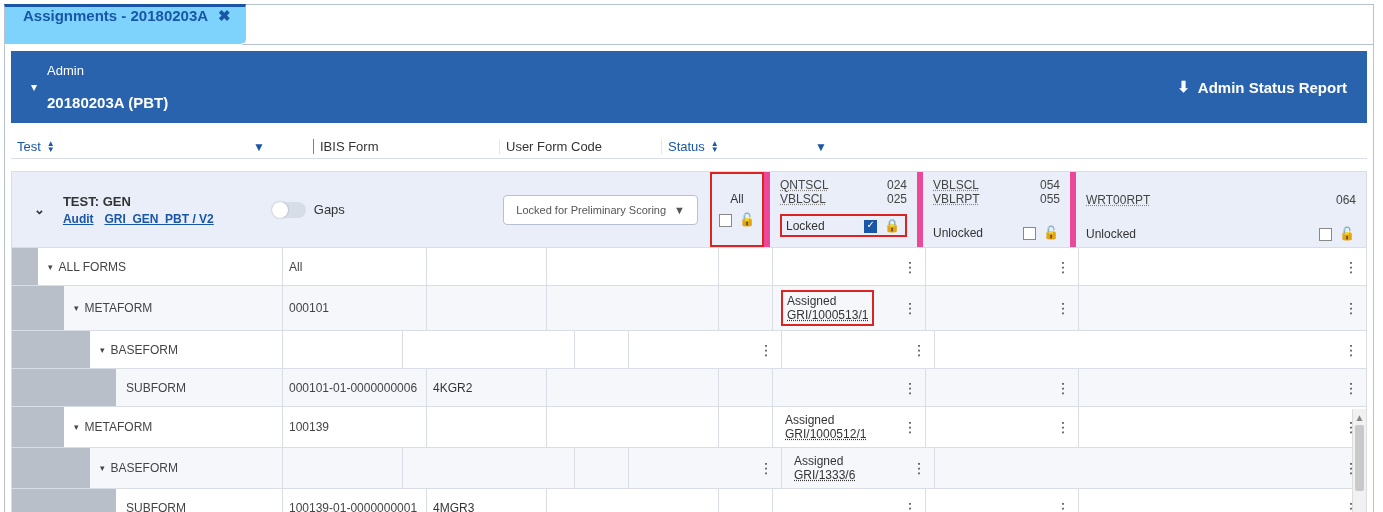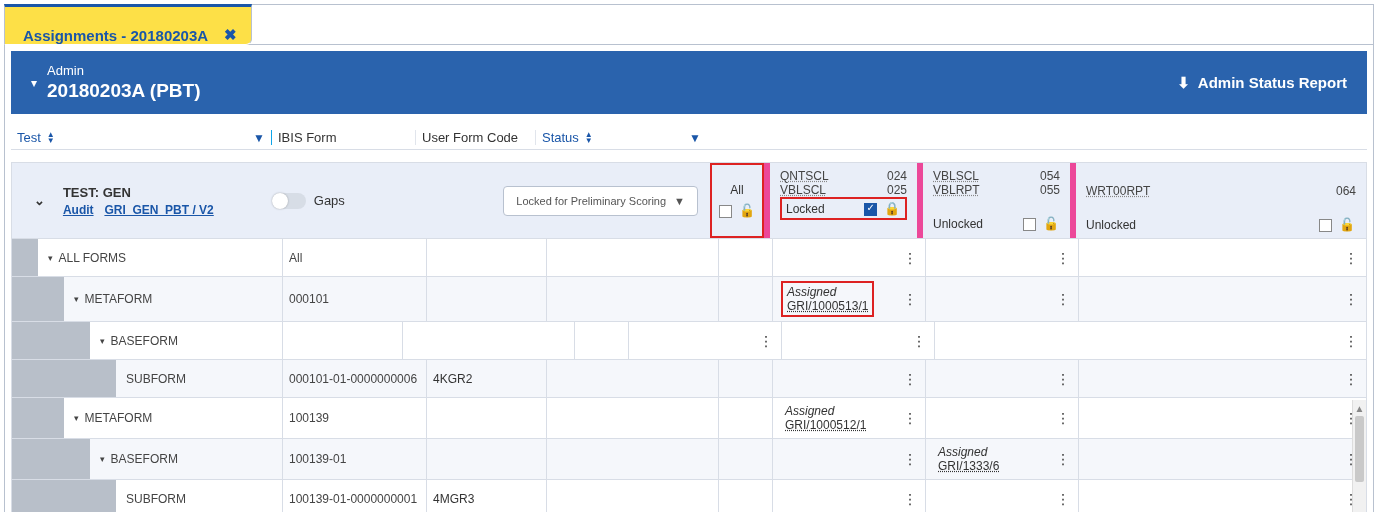--- a/index.html
+++ b/index.html
@@ -1,29 +1,29 @@
 <!DOCTYPE html>
 <html><head>
 <meta charset="utf-8">
 <style>
   * { box-sizing: border-box; margin: 0; padding: 0; }
   body { font-family: Arial, sans-serif; font-size: 13px; color: #333; background: #fff; }
   .frame { border: 1px solid #b8c1cf; margin: 4px; width: 1370px; position: relative; }
   .tab-wrap { position: relative; height: 40px; border-bottom: 1px solid #b8c1cf; }
-  .tab { position: absolute; top: -1px; left: -1px; height: 41px; padding: 0 14px 0 18px; border: 1px solid #b8c1cf; border-top: 3px solid #1a56a8; border-bottom: 1px solid #fff; background: #fde047; display: flex; align-items: flex-end; gap: 16px; border-radius: 0 0 6px 0; }
+  .tab { position: absolute; top: -1px; left: -1px; height: 41px; padding: 0 14px 0 18px; border: 1px solid #b8c1cf; border-top: 3px solid #1a56a8; border-bottom: 1px solid #fff; background: #7dd3fc; display: flex; align-items: flex-start; gap: 10px; border-radius: 0 0 6px 0; }
   .tab-title { color: #1a56a8; font-weight: bold; font-size: 15px; }
   .close-icon { color: #1a56a8; font-weight: bold; font-size: 15px; cursor: pointer; }
 
   .blue-bar { background: #2a63ad; color: #fff; display: flex; align-items: center; justify-content: space-between; padding: 12px 20px; margin: 6px; }
   .bb-left { display: flex; align-items: center; gap: 10px; }
-  .bb-sub { font-weight: bold; margin-top: 2px; font-size: 19px; }
+  .bb-sub { font-weight: bold; margin-top: 16px; font-size: 15px; }
   .chev { font-size: 12px; }
   .status-link { color: #fff; font-weight: bold; display: flex; align-items: center; gap: 8px; font-size: 15px; }
 
-  .cols-row { display: flex; align-items: flex-end; padding: 4px 6px; border-bottom: 1px solid #d8dde6; margin: 12px 6px; }
+  .cols-row { display: flex; align-items: flex-end; padding: 4px 6px; border-bottom: 1px solid #d8dde6; margin: 12px 6px; gap: 42px; }
   .col-test { width: 254px; display: flex; align-items: center; gap: 6px; color: #1a56a8; font-weight: 500; }
   .sort { display: inline-flex; flex-direction: column; line-height: 6px; font-size: 8px; }
   .sort .up { color: #1a56a8; }
   .sort .down { color: #1a56a8; }
   .col-ibis { width: 144px; border-left: 1px solid #0ea5e9; padding-left: 6px; }
   .col-ufc { width: 120px; border-left: 1px solid #e1e5ec; padding-left: 6px; }
   .col-status { width: 172px; border-left: 1px solid #e1e5ec; padding-left: 6px; display:flex; align-items:center; gap:6px; color:#1a56a8; }
   .filter-icon { color:#1a56a8; font-size:12px; margin-left:auto; margin-right:6px; }
 
   .content { margin: 0 6px; position: relative; }
@@ -56,21 +56,21 @@
   .data-row.alt { background: #f5f7fb; }
   .dr-indent { background:#b8bfc9; }
   .dr-label { display:flex; align-items:center; padding-left:10px; font-size:12px; color:#444; }
   .tri { font-size:9px; margin-right:6px; }
   .dr-ibis { border-left:1px solid #d8dde6; display:flex; align-items:center; padding-left:6px; font-size:12px; color:#444; }
   .dr-ufc { border-left:1px solid #d8dde6; display:flex; align-items:center; padding-left:6px; font-size:12px; }
   .dr-status { border-left:1px solid #d8dde6; width:172px; }
   .dr-spacer { border-left:1px solid #d8dde6; width: 54px; position:relative; }
   .dr-col { border-left:1px solid #d8dde6; width:153px; padding:4px 8px; font-size:12px; position:relative; display:flex; align-items:center; }
   .dr-col .more { position:absolute; right:8px; top:50%; transform:translateY(-50%); font-size:14px; cursor:pointer; }
-  .assigned { font-style: italic; }
+  .assigned { }
   .assigned-link { text-decoration: underline dotted; }
   .dr-col.last { flex:1; }
 
   .scrollbar { position:absolute; right:1px; top:238px; width:14px; bottom:0; background:#f1f1f1; border-left:1px solid #ddd; }
   .sb-arrow { height:16px; display:flex; align-items:center; justify-content:center; color:#888; font-size:10px; }
   .sb-thumb { position:absolute; top:16px; left:2px; right:2px; height:66px; background:#c9c9c9; border-radius:2px; }
 
   .ragged { height: 22px; position:relative; margin: 0 6px; }
   .ragged svg { width:100%; height:22px; display:block; }
 
@@ -156,21 +156,21 @@
       <div id="score-cols" style="display: contents;"></div>
     <div class="hr-col">
           <div class="pair">
             <span>QNTSCL</span>
             <span>024</span>
           </div>
           <div class="pair">
             <span>VBLSCL</span>
             <span>025</span>
           </div>
-          <div class="lock-row red-box" style="padding:2px 4px;margin-top:0;">
+          <div class="lock-row red-box" style="padding:2px 4px;margin-top:8px;">
        <span>Locked</span>
        <span>
          <span class="chk checked"></span>
          <span class="lock-icon">🔒</span>
        </span>
      </div>
         </div>
         <div class="hr-col">
           <div class="pair">
             <span>VBLSCL</span>
@@ -293,21 +293,20 @@
           <div class="dr-col ">
             <span class="more">⋮</span>
           </div>
           <div class="dr-col last">
             <span class="more">⋮</span>
           </div>
         </div>
         <div class="data-row alt">
           <div class="dr-indent" style="width:78px"></div>
      <div class="dr-label" style="width:192px"><span class="tri">▾</span>BASEFORM</div>
-     <div class="dr-ibis" style="width:144px">100139-01</div>
      <div class="dr-ufc" style="width:120px"></div>
      <div class="dr-status"></div>
      <div class="dr-spacer"></div>
      <div class="dr-col ">
             <span class="more">⋮</span>
           </div>
           <div class="dr-col ">
             <div class="" style="padding:2px 4px;">
                  <div class="assigned">Assigned</div>
                  <div class="assigned-link">GRI/1333/6</div>

